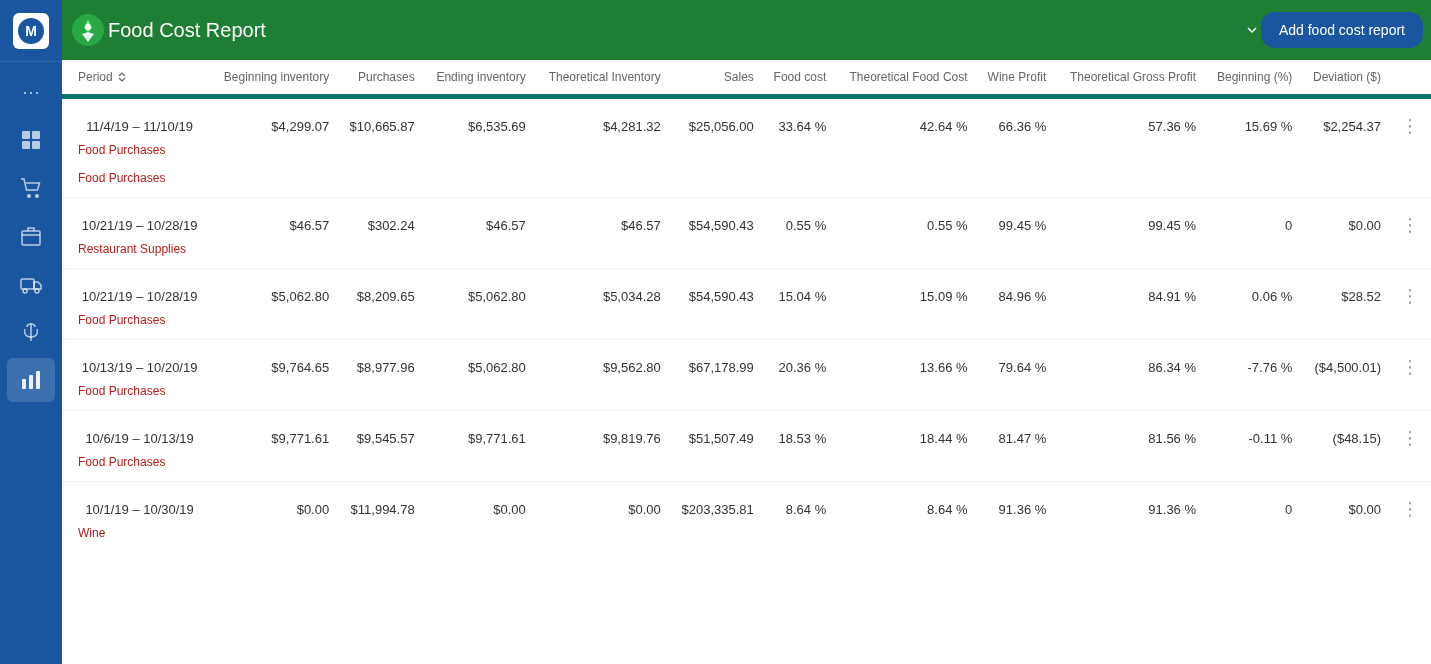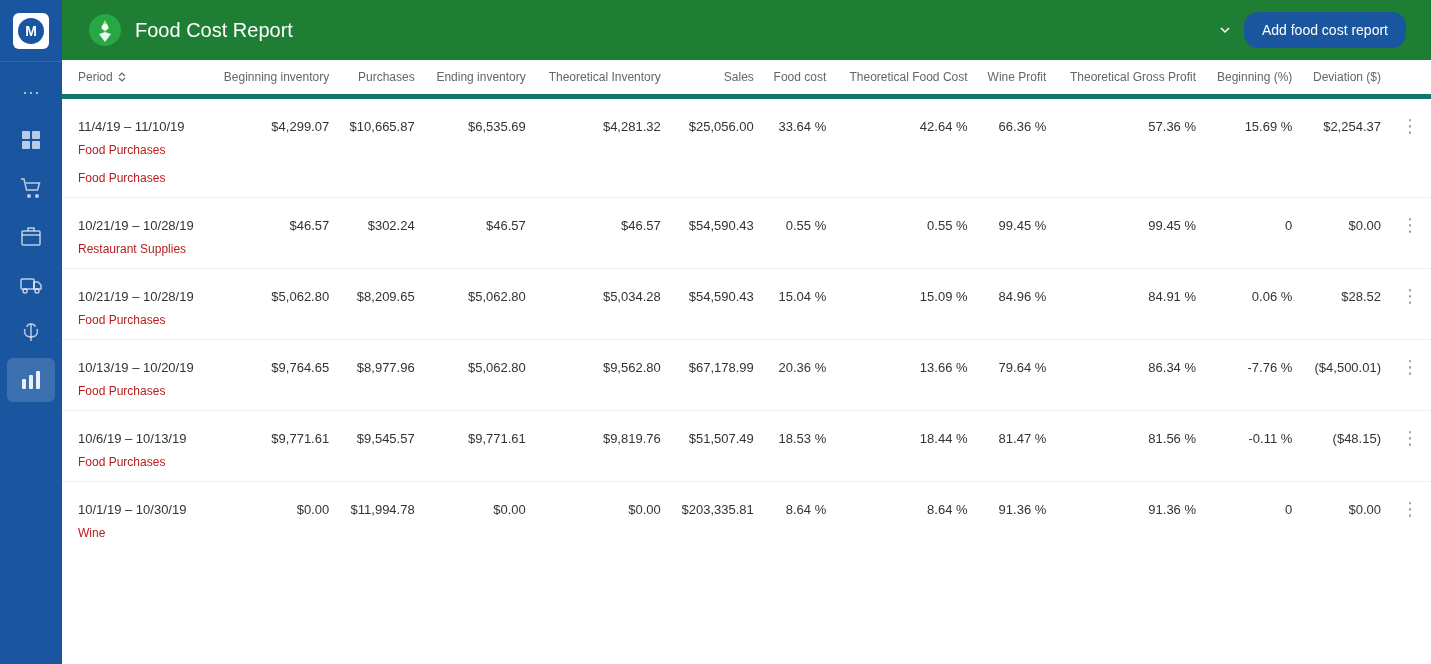--- a/index.html
+++ b/index.html
@@ -65,23 +65,23 @@
       flex-direction: column;
       overflow: hidden;
     }
 
     
     .topbar {
       background: #1e7e34;
       height: 60px;
       display: flex;
       align-items: center;
-      padding: 0 25px;
+      padding: 0 8px;
       flex-shrink: 0;
-      gap: 12px;
+      gap: 2px;
     }
     .topbar-icon {
       width: 36px;
       height: 36px;
       display: flex;
       align-items: center;
       justify-content: center;
     }
     .topbar-title {
       color: white;
@@ -143,21 +143,21 @@
       align-items: center;
       gap: 4px;
     }
     tbody tr.data-row td {
       padding: 16px 8px 4px 8px;
       text-align: right;
       color: #333;
       border-top: 1px solid #f0f0f0;
     }
     tbody tr.data-row td:first-child {
-      text-align: left;
+      text-align: center;
       padding-left: 16px;
     }
     tbody tr.sub-row td {
       padding: 2px 8px 12px 8px;
       text-align: left;
       color: #b91c1c;
       font-size: 12px;
     }
     tbody tr.sub-row td:first-child {
       padding-left: 16px;

